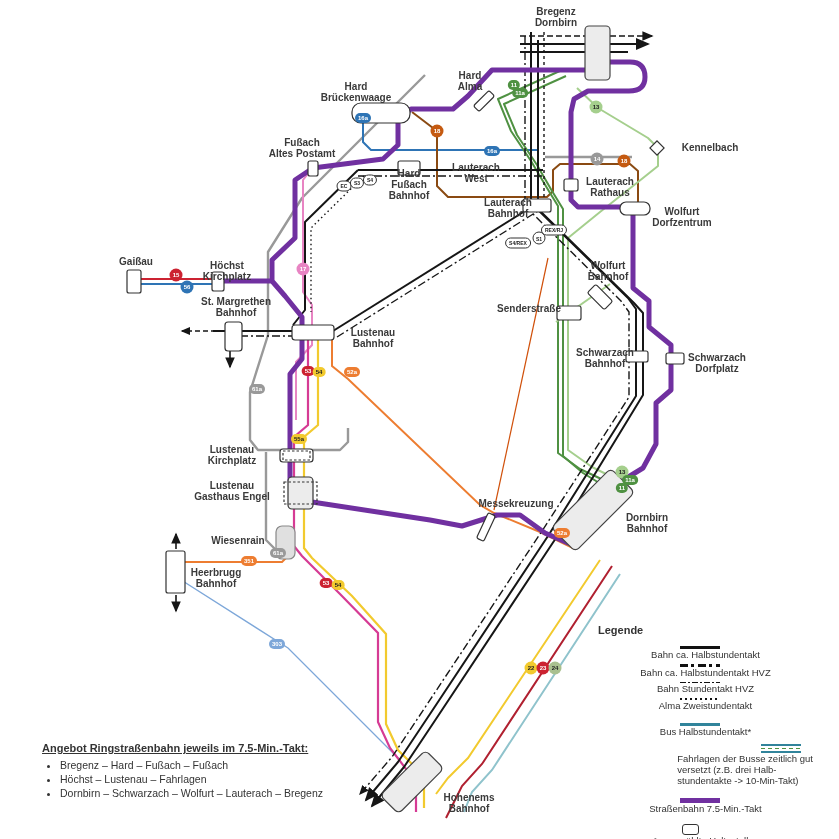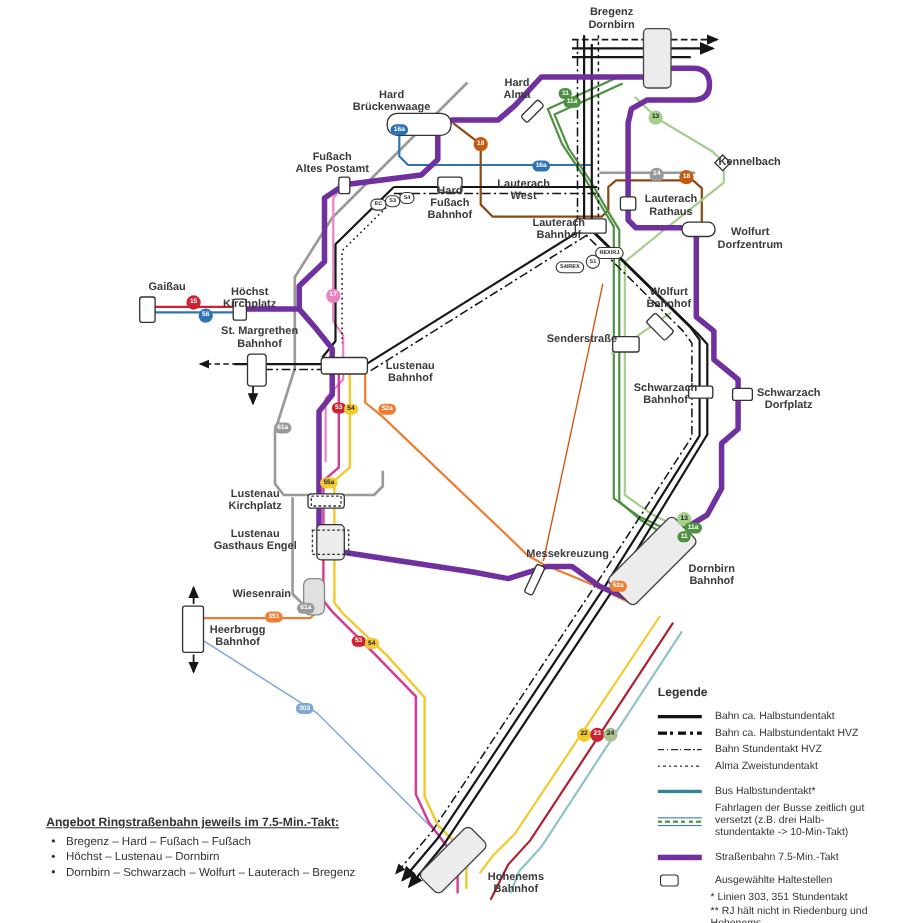--- a/index.html
+++ b/index.html
@@ -6,21 +6,21 @@
   #stage{position:relative;width:839px;height:839px;background:#ffffff;overflow:hidden;
          font-family:"Liberation Sans",sans-serif;}
   svg{position:absolute;left:0;top:0;}
   .stn{position:absolute;transform:translateX(-50%);font:bold 10px/11px "Liberation Sans",sans-serif;
        color:#3a3a3a;white-space:pre-line;text-align:center;letter-spacing:0;}
   .badge{position:absolute;transform:translate(-50%,-50%);font:bold 6px/1 "Liberation Sans",sans-serif;
          color:#fff;text-align:center;border-radius:7px;padding:2px 3px;white-space:nowrap;box-sizing:border-box;}
   .badge.circle{width:13px;height:13px;line-height:9px;border-radius:50%;padding:2px 0;}
   .legend{position:absolute;left:598px;top:624px;width:215px;color:#333;}
   .legend .ltitle{font:bold 11px "Liberation Sans",sans-serif;margin-bottom:10px;}
-  .lrow{display:flex;align-items:center;margin-bottom:4px;}
+  .lrow{display:flex;align-items:center;margin-bottom:4px;flex-direction:column;}
   .lsym{width:40px;margin-right:12px;flex:none;}
   .ltxt{font:9.5px/11px "Liberation Sans",sans-serif;white-space:pre-line;}
   .ln{height:3px;background:#111;}
   .ln.dashlong{height:2.5px;background:repeating-linear-gradient(90deg,#111 0 8px,transparent 8px 11px,#111 11px 14px,transparent 14px 18px);}
   .ln.dashdot{height:1.8px;background:repeating-linear-gradient(90deg,#111 0 6px,transparent 6px 8px,#111 8px 9.5px,transparent 9.5px 12px);}
   .ln.dotted{height:1.8px;background:repeating-linear-gradient(90deg,#111 0 2px,transparent 2px 5px);}
   .ln.bus{height:3px;background:#31849b;}
   .ln.tram{height:5px;background:#7030a0;}
   .multibus{display:flex;flex-direction:column;gap:2px;}
   .multibus div{height:1.6px;}
@@ -147,33 +147,33 @@
 Altes Postamt</div>
       <div class="stn" style="left: 409px; top: 168px;">Hard
 Fußach
 Bahnhof</div>
       <div class="stn" style="left: 476px; top: 162px;">Lauterach
 West</div>
       <div class="stn" style="left: 508px; top: 197px;">Lauterach
 Bahnhof</div>
       <div class="stn" style="left: 610px; top: 176px;">Lauterach
 Rathaus</div>
-      <div class="stn" style="left: 664px; top: 142px; padding-left: 35px;">Kennelbach</div>
+      <div class="stn" style="left: 710px; top: 142px;">Kennelbach</div>
       <div class="stn" style="left: 682px; top: 206px;">Wolfurt
 Dorfzentrum</div>
       <div class="stn" style="left: 608px; top: 260px;">Wolfurt
 Bahnhof</div>
       <div class="stn" style="left: 529px; top: 303px;">Senderstraße</div>
       <div class="stn" style="left: 605px; top: 347px;">Schwarzach
 Bahnhof</div>
       <div class="stn" style="left: 717px; top: 352px;">Schwarzach
 Dorfplatz</div>
       <div class="stn" style="left: 227px; top: 260px;">Höchst
 Kirchplatz</div>
-      <div class="stn" style="left: 152px; top: 256px; text-align: center;">Gaißau</div>
+      <div class="stn" style="left: 136px; top: 256px; text-align: center;">Gaißau</div>
       <div class="stn" style="left: 236px; top: 296px;">St. Margrethen
 Bahnhof</div>
       <div class="stn" style="left: 373px; top: 327px;">Lustenau
 Bahnhof</div>
       <div class="stn" style="left: 232px; top: 444px;">Lustenau
 Kirchplatz</div>
       <div class="stn" style="left: 232px; top: 480px;">Lustenau
 Gasthaus Engel</div>
       <div class="stn" style="left: 238px; top: 535px;">Wiesenrain</div>
       <div class="stn" style="left: 216px; top: 567px;">Heerbrugg
@@ -247,21 +247,21 @@
         </div>
     <div class="ltxt">Alma Zweistundentakt</div>
   </div>
   <div style="height:8px"></div>
   <div class="lrow">
     <div class="lsym">
           <div class="ln bus"></div>
         </div>
     <div class="ltxt">Bus Halbstundentakt*</div>
   </div>
-  <div class="lrow" style="align-items:center">
+  <div class="lrow" style="align-items:flex-end">
     <div class="lsym multibus" style="margin-top:3px">
       <div style="background:#31849b"></div>
       <div style="background:repeating-linear-gradient(90deg,#4f9142 0 4px,transparent 4px 7px)"></div>
       <div style="background:#31849b"></div>
     </div>
     <div class="ltxt">Fahrlagen der Busse zeitlich gut
 versetzt (z.B. drei Halb-
 stundentakte -&gt; 10-Min-Takt)</div>
   </div>
   <div style="height:8px"></div>
@@ -281,18 +281,18 @@
   <div class="fn">*  Linien 303, 351 Stundentakt</div>
   <div class="fn">** RJ hält nicht in Riedenburg und
      Hohenems</div>
 </div>
 
 
 <div class="offer">
   <div class="otitle">Angebot Ringstraßenbahn jeweils im 7.5-Min.-Takt:</div>
   <ul>
     <li>Bregenz – Hard – Fußach – Fußach</li>
-    <li>Höchst – Lustenau – Dornbirn</li>
+    <li>Höchst – Lustenau – Fahrlagen</li>
     <li>Dornbirn – Schwarzach – Wolfurt – Lauterach – Bregenz</li>
   </ul>
 </div>
 
 </div>
 
 </body></html>

